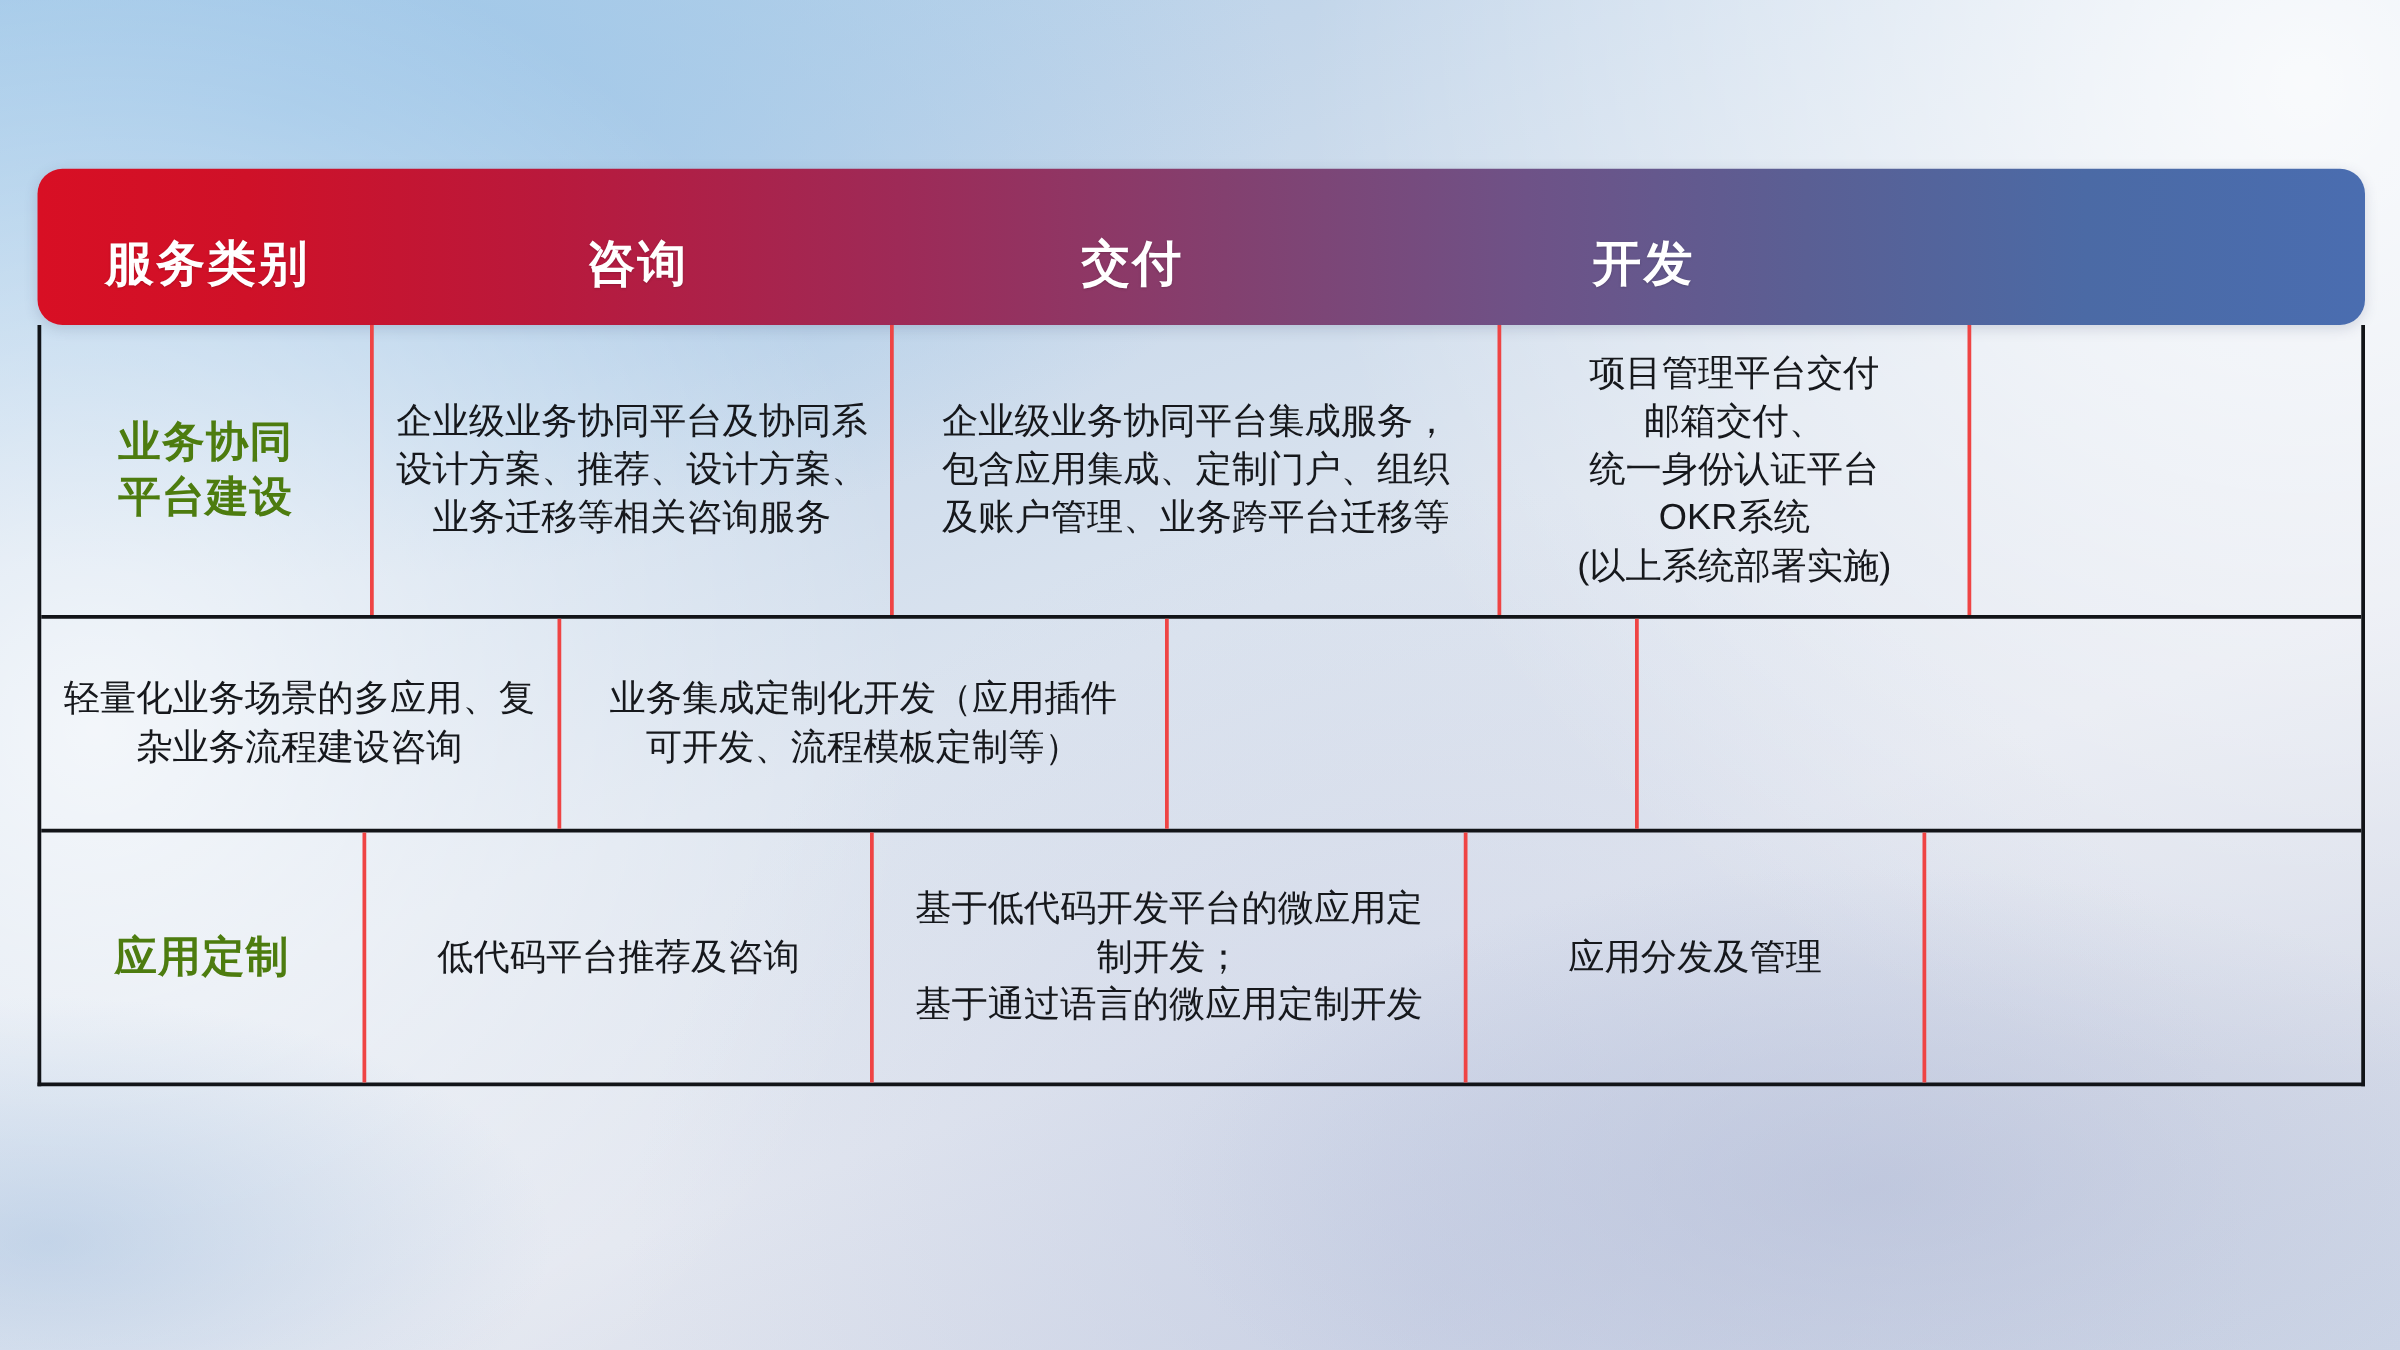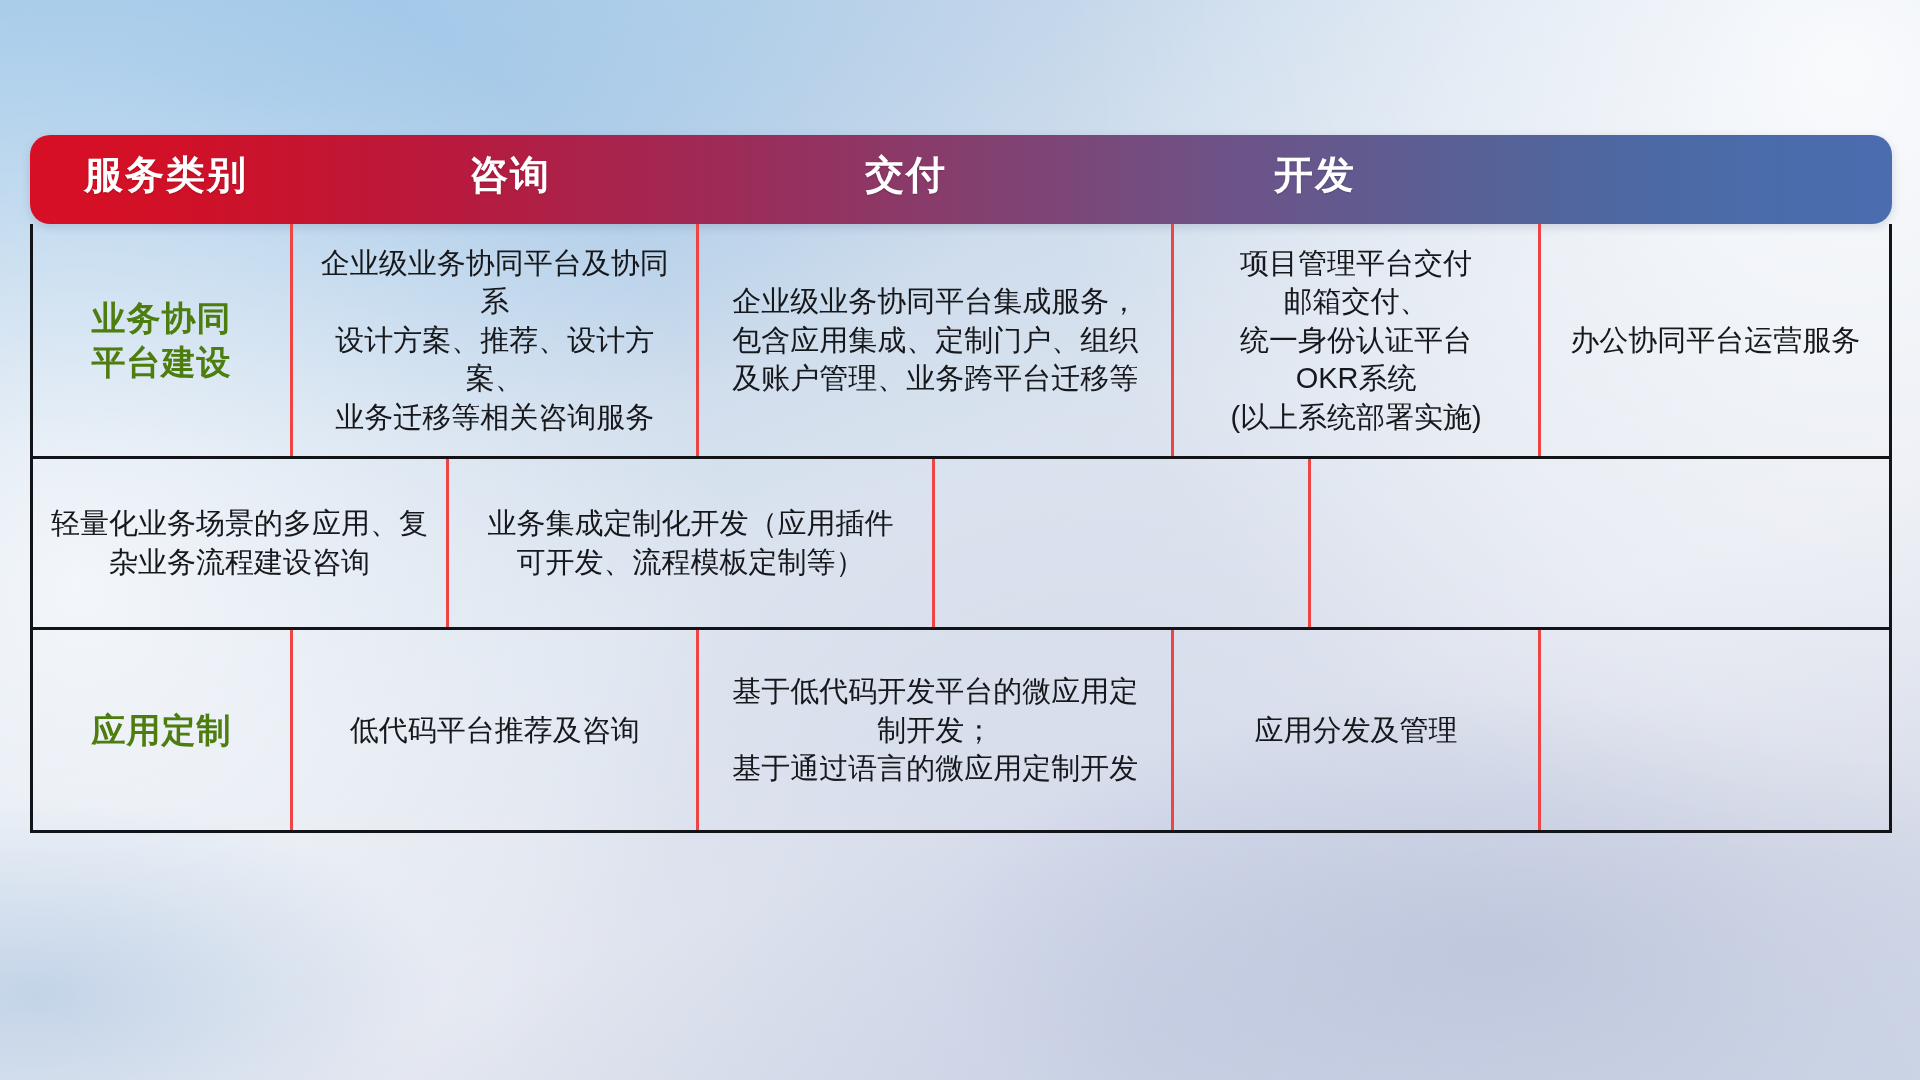--- a/index.html
+++ b/index.html
@@ -38,21 +38,21 @@
   #table-wrap {
     position: absolute;
     left: 30px;
     top: 135px;
     width: 1862px;
   }
 
   
   #header-row {
     display: flex;
-    height: 89px;
+    height: 125px;
     border-radius: 20px;
     overflow: hidden;
     background: linear-gradient(90deg,
       #d80f24 0%,
       #cf1128 9%,
       #b9193c 22%,
       #9e2a57 37%,
       #83406f 51%,
       #6e5287 64%,
       #5a5f94 76%,
@@ -151,21 +151,20 @@
 设计方案、推荐、设计方案、
 业务迁移等相关咨询服务</div>
       <div class="td c2">企业级业务协同平台集成服务，
 包含应用集成、定制门户、组织
 及账户管理、业务跨平台迁移等</div>
       <div class="td c3">项目管理平台交付
 邮箱交付、
 统一身份认证平台
 OKR系统
 (以上系统部署实施)</div>
-      <div class="td c4 last">办公协同平台运营服务</div>
     </div>
 
     <div class="tr r1">
       <div class="td c1">轻量化业务场景的多应用、复
 杂业务流程建设咨询</div>
       <div class="td c2">业务集成定制化开发（应用插件
 可开发、流程模板定制等）</div>
       <div class="td c3"></div>
       <div class="td c4 last"></div>
     </div>

